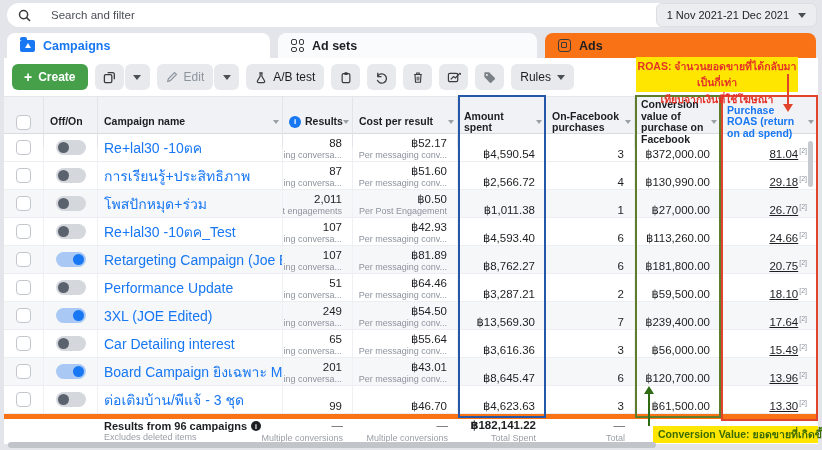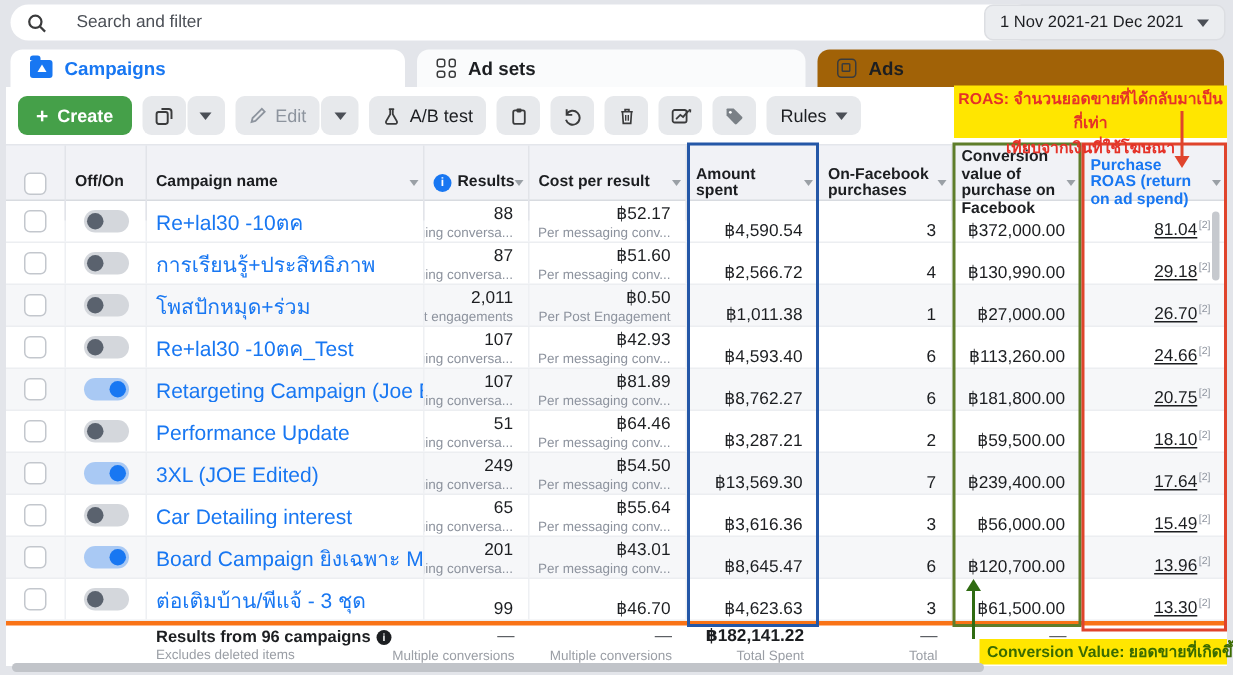--- a/index.html
+++ b/index.html
@@ -14,21 +14,21 @@
 
   
   .search-bar{position:absolute;left:7px;top:3px;width:683px;height:24px;background:#fff;border-radius:14px;display:flex;align-items:center;gap:20px;padding:0 11px;cursor:text}
   .search-bar .ph{font-size:11.5px;color:#4b4f56}
   .date-pill{position:absolute;right:5px;top:3px;height:24px;background:#ebedf0;border:1px solid #dcdee2;border-radius:6px;display:flex;align-items:center;gap:9px;padding:0 10px;font-size:11px;cursor:pointer}
 
   
   .tab{position:absolute;top:33px;height:25px;border-radius:8px 8px 0 0;display:flex;align-items:center;gap:8px;padding-left:13px;font-size:12.5px;font-weight:bold;cursor:pointer}
   .tab-campaigns{left:7px;width:263px;background:#fff;color:var(--link-blue)}
   .tab-adsets{left:278px;width:259px;background:#fafbfc;color:#1c1e21}
-  .tab-ads{left:545px;width:271px;background:#a16207;color:#1c1e21}
+  .tab-ads{left:545px;width:271px;background:#f97316;color:#1c1e21}
   .folder-ic{width:15px;height:12px;background:var(--link-blue);border-radius:2px;position:relative}
   .folder-ic:before{content:"";position:absolute;top:-3px;left:0;width:7px;height:3px;background:var(--link-blue);border-radius:2px 2px 0 0}
   .folder-ic:after{content:"";position:absolute;left:4.5px;top:3px;border-left:3px solid transparent;border-right:3px solid transparent;border-bottom:5px solid #fff}
   .grid-ic{width:13px;height:13px;display:grid;grid-template-columns:1fr 1fr;gap:2px}
   .grid-ic i{border:1.5px solid #3a3b3c;border-radius:2px}
   .frame-ic{width:13px;height:13px;border:1.5px solid #3a3b3c;border-radius:3px;position:relative}
   .frame-ic:before{content:"";position:absolute;left:1.5px;top:1.5px;width:4px;height:4px;border:1px solid #3a3b3c;border-radius:1px}
 
   
   .panel{position:absolute;left:4px;top:58px;width:814px;height:386px;background:#fff}
@@ -64,37 +64,37 @@
   .c-num .sub{font-size:9px;color:#8d939e;line-height:1.2;white-space:nowrap}
   .roas-link{text-decoration:underline;cursor:pointer;color:#1c1e21}
   .roas-sup{font-size:7px;color:#8d939e;vertical-align:super;margin-left:1px}
 
   .checkbox{width:15px;height:15px;border:1px solid #c3c7cd;border-radius:4px;background:#fff;cursor:pointer;display:inline-block}
   .toggle{width:30px;height:15px;border-radius:9px;position:relative;display:inline-block;cursor:pointer}
   .toggle .knob{position:absolute;top:2px;width:11px;height:11px;border-radius:50%}
   .toggle.off{background:#d4d7dc}.toggle.off .knob{left:2px;background:#5a626e}
   .toggle.on{background:#a9c9f4}.toggle.on .knob{right:2px;background:#1877f2}
 
-  .tfoot{display:grid;grid-template-columns:var(--cols);height:30px;border-top:3px solid #f97316;background:#fff}
+  .tfoot{display:grid;grid-template-columns:var(--cols);height:30px;border-top:5px solid #f97316;background:#fff}
   .fcell{display:flex;flex-direction:column;justify-content:center;padding:0 10px 0 6px;overflow:visible}
   .f-num{align-items:flex-end;text-align:right}
   .f-num .val{font-size:11.5px;color:#55585e;line-height:1.15}
   .f-num .val.bold{font-weight:bold;color:#1c1e21}
   .f-num .sub,.ft-sub{font-size:9px;color:#9a9ea5;line-height:1.2;white-space:nowrap}
   .ft-line{font-size:11px;font-weight:bold;display:flex;align-items:center;gap:4px;white-space:nowrap}
   .finfo{width:10px;height:10px;border-radius:50%;background:#1c1e21;color:#fff;font-size:7px;display:inline-flex;align-items:center;justify-content:center;font-style:normal}
 
   
   .colbox{position:absolute;top:95px;height:323px;pointer-events:none;z-index:5}
   .box-blue{left:458px;width:88px;border:2px solid var(--box-blue)}
   .box-green{left:635px;width:86px;border:2px solid var(--box-green)}
   .box-red{left:721px;width:97px;height:326px;border:2px solid var(--box-red)}
 
   
-  .roas-note{position:absolute;left:636px;top:57px;width:182px;height:35px;background:var(--note-yellow);color:var(--note-red-text);font-weight:bold;font-size:10.5px;text-align:center;line-height:1.55;z-index:6;padding-top:1px}
+  .roas-note{position:absolute;left:636px;top:57px;width:162px;height:35px;background:var(--note-yellow);color:var(--note-red-text);font-weight:bold;font-size:10.5px;text-align:center;line-height:1.55;z-index:6;padding-top:1px}
   .red-line{position:absolute;left:787px;top:74px;width:2px;height:30px;background:var(--box-red);z-index:7}
   .red-head{position:absolute;left:783px;top:104px;width:0;height:0;border-left:5px solid transparent;border-right:5px solid transparent;border-top:8px solid var(--box-red);z-index:7}
   .conv-note{position:absolute;left:653px;top:426px;width:165px;height:17px;background:var(--note-yellow);color:var(--note-green-text);font-weight:bold;font-size:10.5px;display:flex;align-items:center;padding-left:5px;z-index:6;white-space:nowrap}
   .green-line{position:absolute;left:648px;top:393px;width:2px;height:33px;background:#2f6b12;z-index:6}
   .green-head{position:absolute;left:644px;top:386px;width:0;height:0;border-left:5px solid transparent;border-right:5px solid transparent;border-bottom:8px solid #2f6b12;z-index:6}
 
   
   .h-scrollbar{position:absolute;left:8px;top:442px;width:648px;height:6px;background:#c1c4c9;border-radius:3px;z-index:8;cursor:pointer}
   .v-scrollbar{position:absolute;left:808px;top:141px;width:5px;height:46px;background:#c6c9ce;border-radius:3px;z-index:8;cursor:pointer}
 </style>

